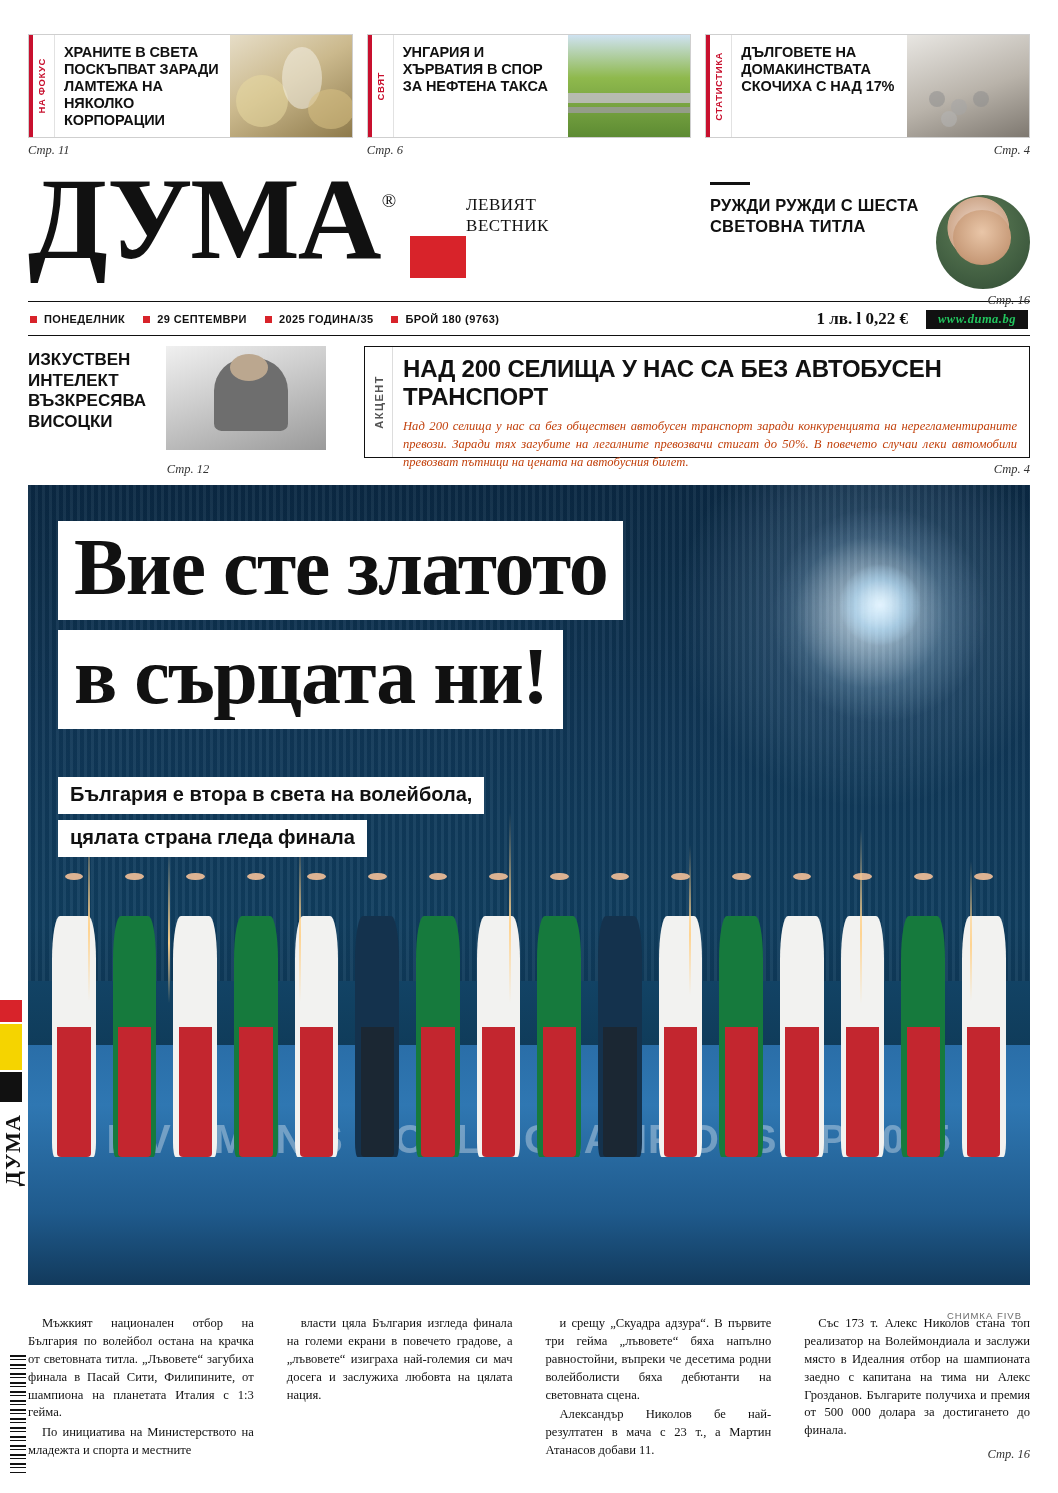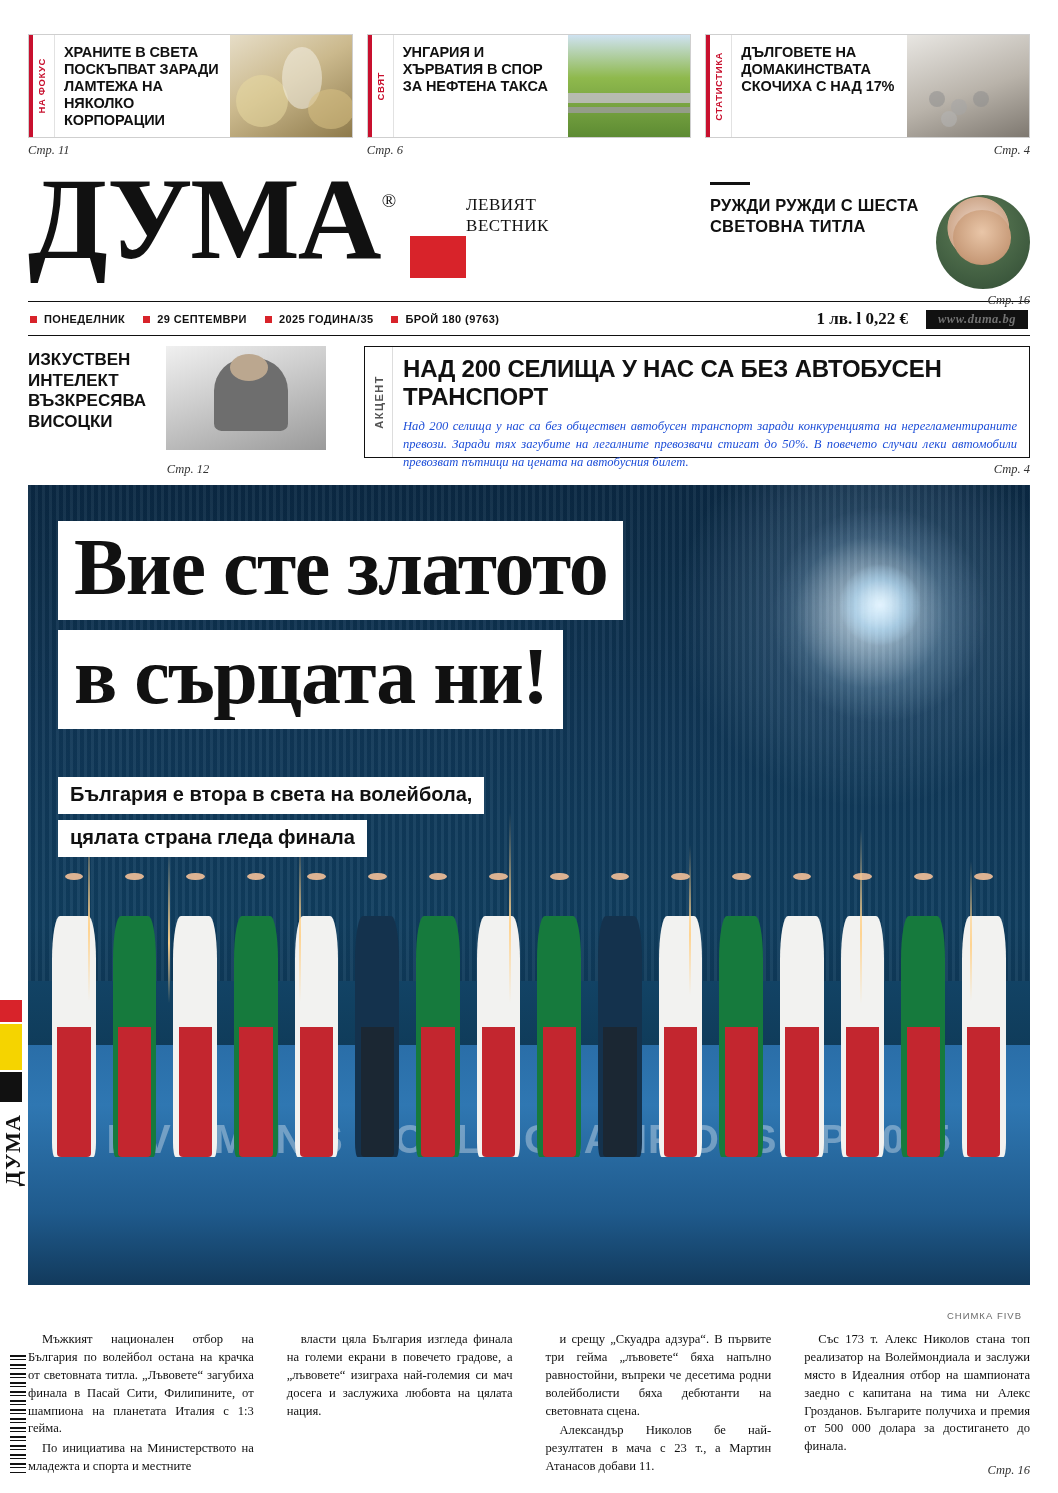--- a/index.html
+++ b/index.html
@@ -179,21 +179,21 @@
   .infobar .year-b { }
   .infobar .price {
     margin-left: auto;
     font-family: "Liberation Serif", serif;
     font-size: 17px;
     font-weight: bold;
     letter-spacing: 0;
   }
   .siteurl {
     background: #111;
-    color: #737373;
+    color: #22c55e;
     font-family: "Liberation Serif", serif;
     font-style: italic;
     font-size: 12.5px;
     padding: 2px 12px;
     margin-left: 18px;
     letter-spacing: .5px;
   }
 
   
   .row2 {
@@ -265,21 +265,21 @@
     letter-spacing: -.2px;
     text-transform: uppercase;
     margin-bottom: 7px;
   }
   .accent-text {
     font-family: "Liberation Serif", serif;
     font-style: italic;
     font-size: 12.6px;
     line-height: 1.42;
     text-align: justify;
-    color: #1d4ed8;
+    color: #c2410c;
   }
   .row2-refs { display: flex; margin-top: 4px; }
   .row2-refs .left { width: 320px; text-align: center; }
   .row2-refs .right { flex: 1; text-align: right; }
 
   
   .hero {
     margin-top: 8px;
     position: relative;
     height: 800px;
@@ -396,21 +396,21 @@
     right: 8px; bottom: -18px;
     font-size: 9.5px;
     letter-spacing: 1px;
     color: #6b6b6b;
   }
 
   
   .columns {
     display: flex;
     gap: 33px;
-    margin-top: 28px;
+    margin-top: 12px;
     font-family: "Liberation Serif", serif;
     font-size: 12.6px;
     line-height: 1.42;
     text-align: justify;
     color: #111;
   }
   .columns .col { flex: 1; }
   .columns p { text-indent: 14px; margin-bottom: 2px; }
   .col-ref { text-align: right; font-style: italic; margin-top: 6px; text-indent: 0; }
 

